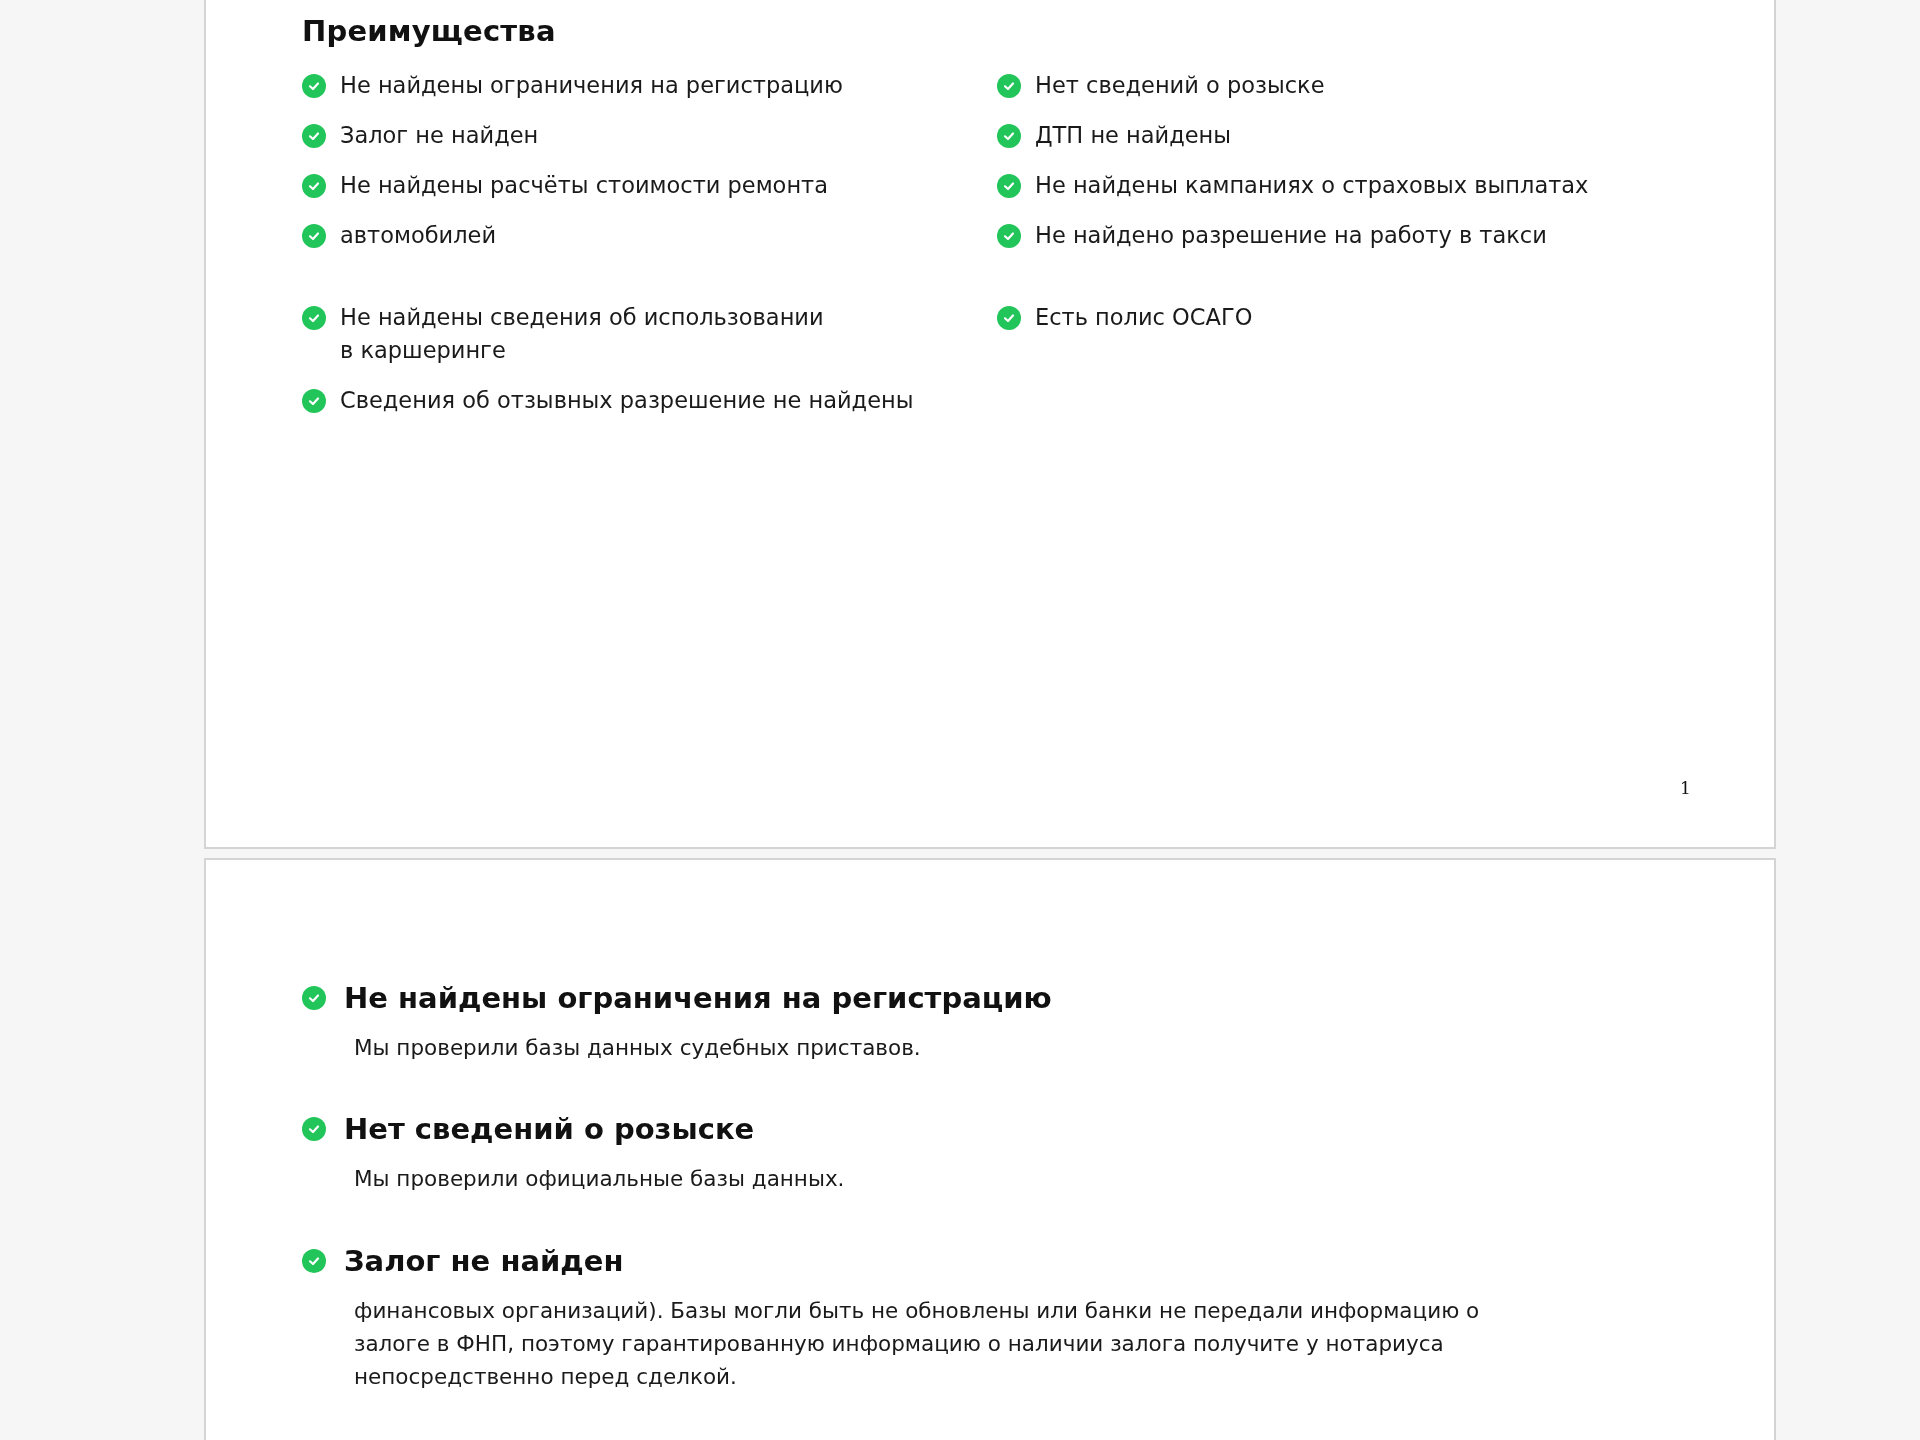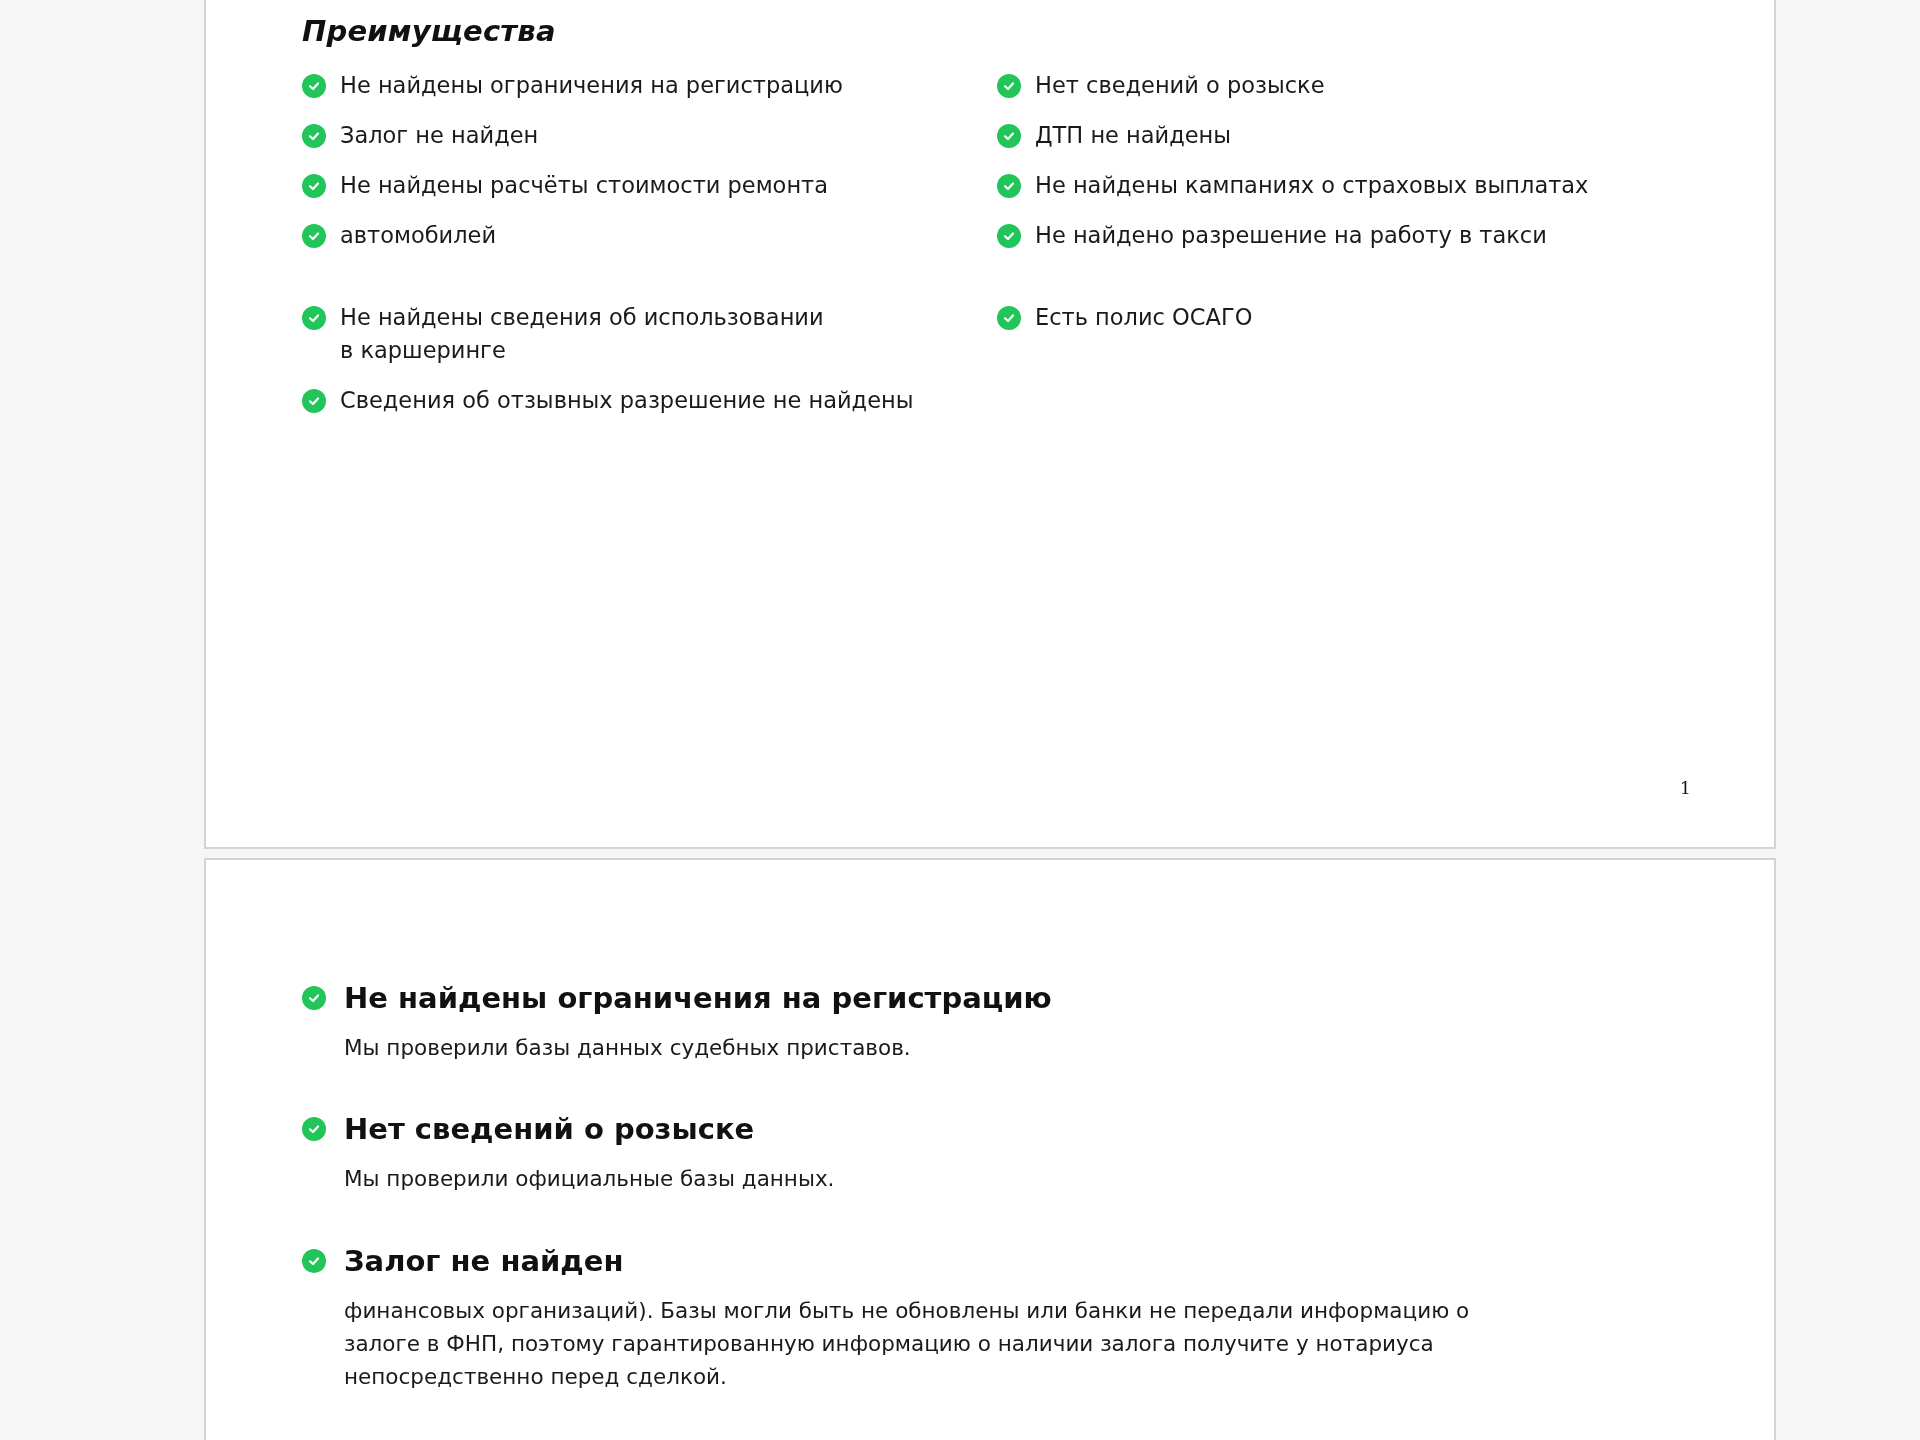--- a/index.html
+++ b/index.html
@@ -48,21 +48,20 @@
     
     .adv-title {
       position: absolute;
       left: 96px;
       top: 22px;
       margin: 0;
       font-size: 29px;
       font-weight: bold;
       color: #111;
       letter-spacing: 0.2px;
-      font-style: italic;
     }
     .adv-item {
       position: absolute;
       font-size: 22.5px;
       line-height: 33px;
       color: #1a1a1a;
     }
     .adv-item .check { left: 0; top: 5px; }
     .adv-item .text { position: absolute; left: 38px; top: 0; white-space: nowrap; }
     .adv-item .text span { display: block; }
@@ -98,21 +97,21 @@
     .detail-body {
       position: absolute;
       left: 42px;
       top: 52px;
       margin: 0;
       font-size: 21.5px;
       line-height: 33px;
       color: #1a1a1a;
       white-space: nowrap;
     }
-    .detail-body span { display: block; }
+    .detail-body span { display: block; margin-left: 10px; }
   </style>
 </head>
 <body>
 
 <div class="viewer">
 
   <div class="page" id="page-1">
     <h2 class="adv-title">Преимущества</h2>
 
     <div class="adv-item col-left" style="top:77px">

